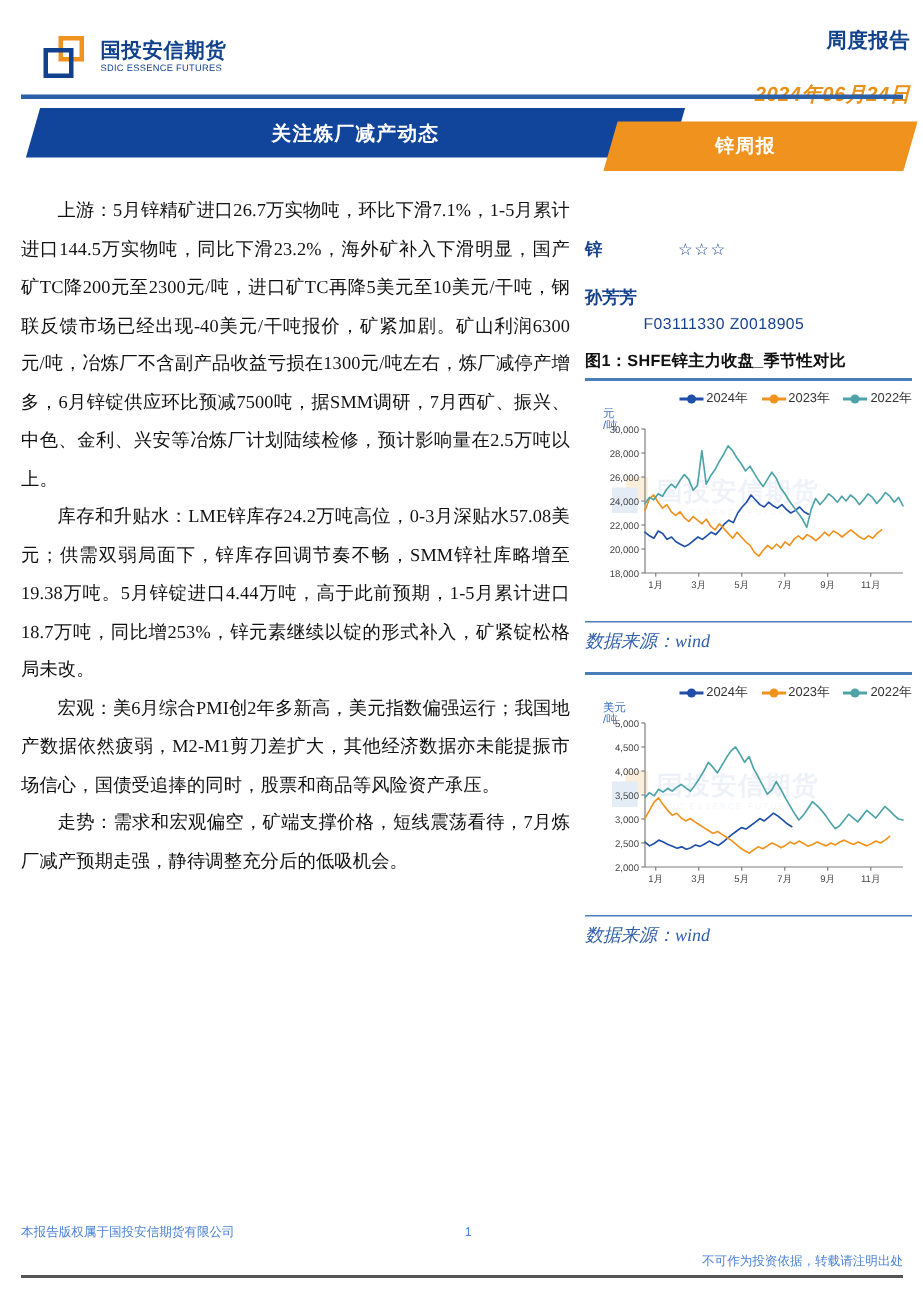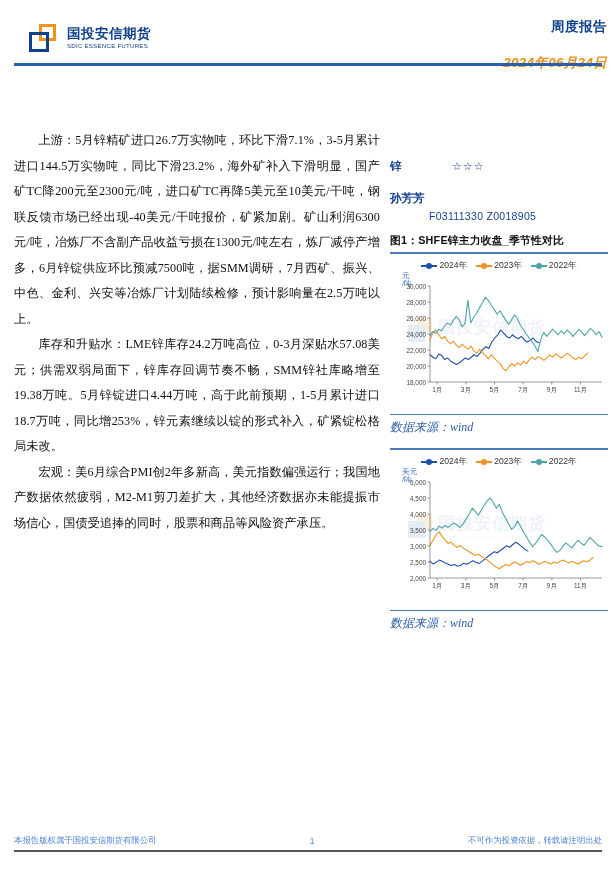--- a/index.html
+++ b/index.html
@@ -88,21 +88,21 @@
 
   .fig-block{margin-top:12px;}
   .fig-title{
     font-family:"Liberation Sans","DejaVu Sans",sans-serif;
     font-weight:bold;font-size:10.8px;color:#111;letter-spacing:.2px;
     padding-bottom:4px;
   }
   .fig-rule{height:1.6px;background:#4A7EBB;width:100%;}
 
   .chart-area{position:relative;width:218px;height:152px;margin-top:6px;}
-  .legend{display:flex;gap:9px;align-items:center;justify-content:center;
+  .legend{display:flex;gap:9px;align-items:center;justify-content:flex-end;
     font-family:"Liberation Sans","DejaVu Sans",sans-serif;font-size:8.6px;color:#333;}
   .legend-item{display:flex;align-items:center;gap:2px;}
   .legend-line{width:16px;height:2px;position:relative;}
   .legend-dot{width:6px;height:6px;border-radius:50%;position:absolute;left:5px;top:-2px;}
   .unit-lbl{
     position:absolute;left:12px;top:12px;
     font-family:"Liberation Sans","DejaVu Sans",sans-serif;
     font-size:7.6px;color:#3b6fbe;line-height:8.5px;text-align:left;
   }
   .src{
@@ -119,21 +119,21 @@
   .wm .wm-mark{position:relative;width:26px;height:25px;}
   .wm .wm-o{position:absolute;left:9px;top:0;width:15px;height:15px;background:#F6D9A8;}
   .wm .wm-b{position:absolute;left:0;top:7px;width:17px;height:17px;background:#BFD2EC;}
   .wm .wm-cn{font-family:"Liberation Sans","DejaVu Sans",sans-serif;font-weight:bold;font-size:17px;color:#D9E2F0;letter-spacing:1px;}
   .wm .wm-en{font-family:"Liberation Sans","DejaVu Sans",sans-serif;font-size:5.5px;color:#E2E9F4;letter-spacing:1.4px;}
   .wm-col{display:flex;flex-direction:column;justify-content:center;}
 
   
   .footer{position:absolute;left:0;bottom:8px;width:615px;}
   .footer-rule{position:absolute;left:14px;bottom:10px;width:588px;height:1.6px;background:#555;}
-  .footer-inner{position:absolute;left:14px;bottom:16px;width:588px;display:flex;align-items:flex-end;}
+  .footer-inner{position:absolute;left:14px;bottom:16px;width:588px;display:flex;align-items:center;}
   .footer-left{font-family:"Liberation Sans","DejaVu Sans",sans-serif;font-size:8.4px;color:#4a82d6;flex:0 0 auto;}
   .footer-center{font-family:"Liberation Sans","DejaVu Sans",sans-serif;font-size:8.4px;color:#4a82d6;flex:1 1 auto;text-align:center;}
   .footer-right{font-family:"Liberation Sans","DejaVu Sans",sans-serif;font-size:8.4px;color:#4a82d6;flex:0 0 auto;margin-top:39px;}
 </style>
 </head>
 <body>
 
 <div class="page">
 
   <div class="header">
@@ -147,25 +147,32 @@
         <div class="logo-en">SDIC ESSENCE FUTURES</div>
       </div>
     </div>
     <div class="header-right">
       <div class="rpt-type">周度报告</div>
       <div class="rpt-date">2024年06月24日</div>
     </div>
     <div class="header-rule"></div>
   </div>
 
+  <div class="banner">
+    <div class="banner-blue"></div>
+    <div class="banner-orange"></div>
+    <div class="banner-blue-label">关注炼厂减产动态</div>
+    <div class="banner-orange-label">锌周报</div>
+  </div>
 
   <div class="body-col">
-    <p class="para">上游：5月锌精矿进口26.7万实物吨，环比下滑7.1%，3-5月累计进口144.5万实物吨，同比下滑23.2%，海外矿补入下滑明显，国产矿TC降200元至2300元/吨，进口矿TC再降5美元至10美元/干吨，钢联反馈市场已经出现-40美元/干吨报价，矿紧加剧。矿山利润6300元/吨，冶炼厂不含副产品收益亏损在1300元/吨左右，炼厂减停产增多，6月锌锭供应环比预减7500吨，据SMM调研，7月西矿、振兴、中色、金利、兴安等冶炼厂计划陆续检修，预计影响量在2.5万吨以上。</p>
+    <p class="para">上游：5月锌精矿进口26.7万实物吨，环比下滑7.1%，1-5月累计进口144.5万实物吨，同比下滑23.2%，海外矿补入下滑明显，国产矿TC降200元至2300元/吨，进口矿TC再降5美元至10美元/干吨，钢联反馈市场已经出现-40美元/干吨报价，矿紧加剧。矿山利润6300元/吨，冶炼厂不含副产品收益亏损在1300元/吨左右，炼厂减停产增多，6月锌锭供应环比预减7500吨，据SMM调研，7月西矿、振兴、中色、金利、兴安等冶炼厂计划陆续检修，预计影响量在2.5万吨以上。</p>
     <p class="para">库存和升贴水：LME锌库存24.2万吨高位，0-3月深贴水57.08美元；供需双弱局面下，锌库存回调节奏不畅，SMM锌社库略增至19.38万吨。5月锌锭进口4.44万吨，高于此前预期，1-5月累计进口18.7万吨，同比增253%，锌元素继续以锭的形式补入，矿紧锭松格局未改。</p>
     <p class="para">宏观：美6月综合PMI创2年多新高，美元指数偏强运行；我国地产数据依然疲弱，M2-M1剪刀差扩大，其他经济数据亦未能提振市场信心，国债受追捧的同时，股票和商品等风险资产承压。</p>
+    <p class="para">走势：需求和宏观偏空，矿端支撑价格，短线震荡看待，7月炼厂减产预期走强，静待调整充分后的低吸机会。</p>
   </div>
 
   <div class="right-col">
 
     <div class="rating-box">
       <div class="rating-row">
         <div class="rating-name">锌</div>
         <div class="rating-stars">☆☆☆</div>
       </div>
       <div class="analyst">孙芳芳</div>

